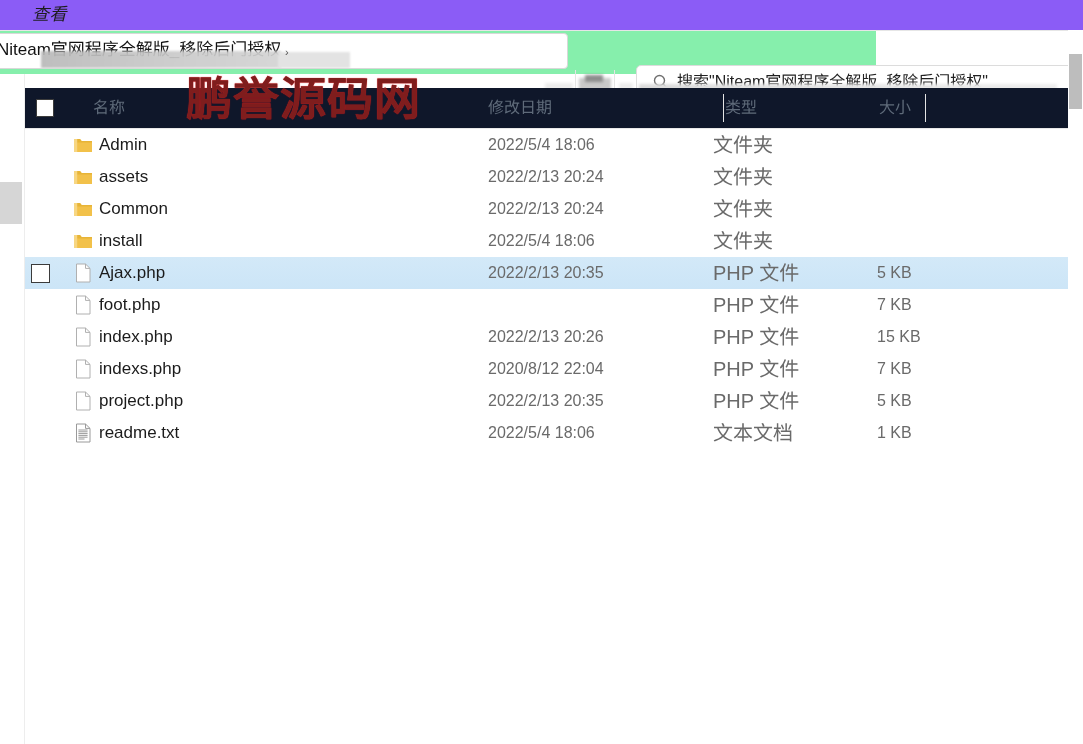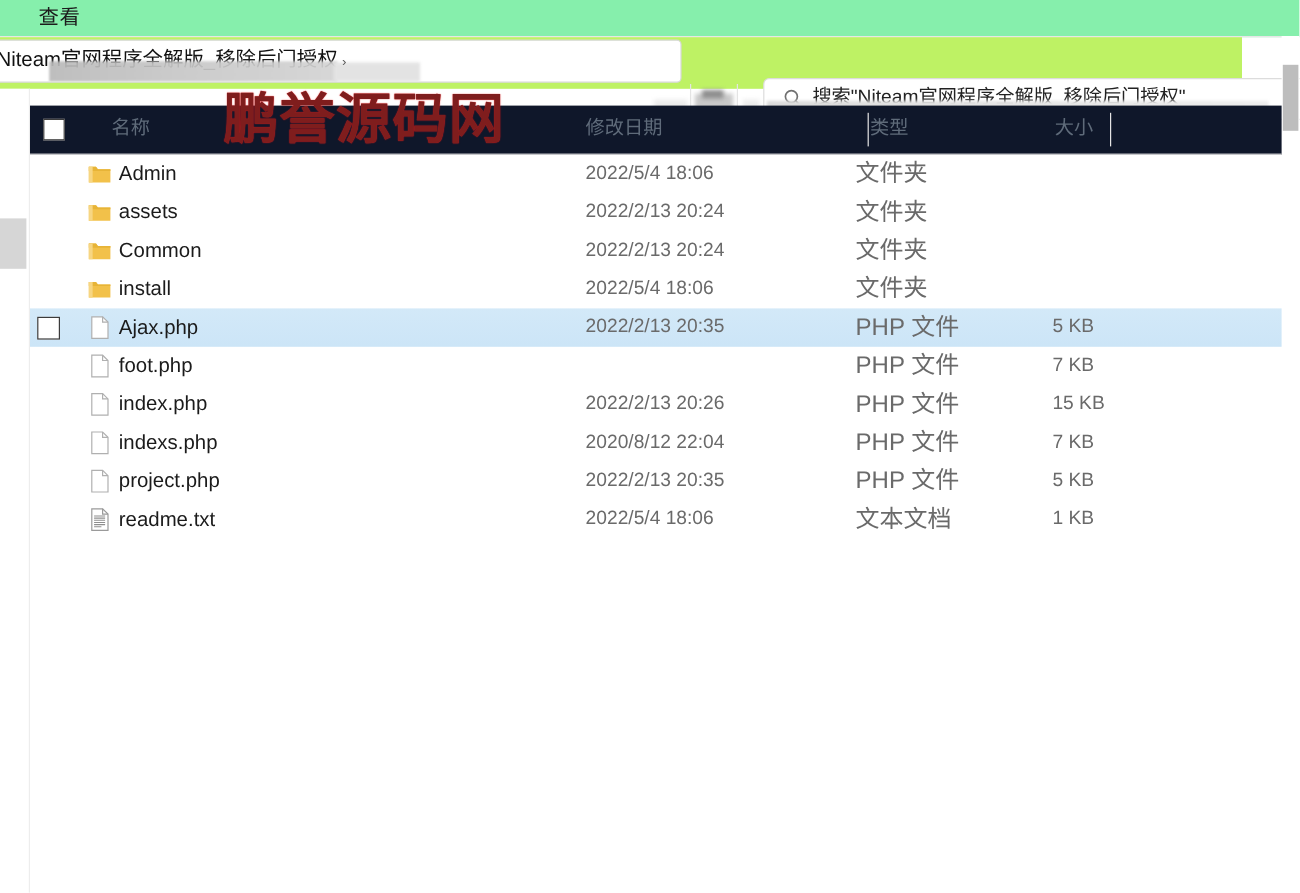--- a/index.html
+++ b/index.html
@@ -16,40 +16,41 @@
     font-family: "Liberation Sans", "DejaVu Sans", sans-serif;
     color: #1a1a1a;
     -webkit-font-smoothing: antialiased;
   }
 
   
   .menu-strip {
     position: absolute;
     left: 0; top: 0;
     width: 1083px; height: 30px;
-    background: #86efac;
+    background: #8b5cf6;
     border-bottom: 1px solid #e6e6e6;
+    font-style: italic;
   }
   .menu-item {
     position: absolute;
     left: 28px; top: 2px;
     font-size: 17px;
     line-height: 26px;
     color: #1c1c1c;
     letter-spacing: .5px;
     padding: 0 4px;
     cursor: default;
   }
 
   
   .addr-row {
     position: absolute;
     left: 0; top: 31px;
-    width: 1035px; height: 43px;
-    background: #bef264;
+    width: 876px; height: 43px;
+    background: #86efac;
   }
   .addr-box {
     position: absolute;
     left: -8px; top: 2px;
     width: 576px; height: 36px;
     border: 1px solid #d8d8d8;
     border-radius: 4px;
     background: #fff;
     box-sizing: border-box;
     overflow: hidden;

